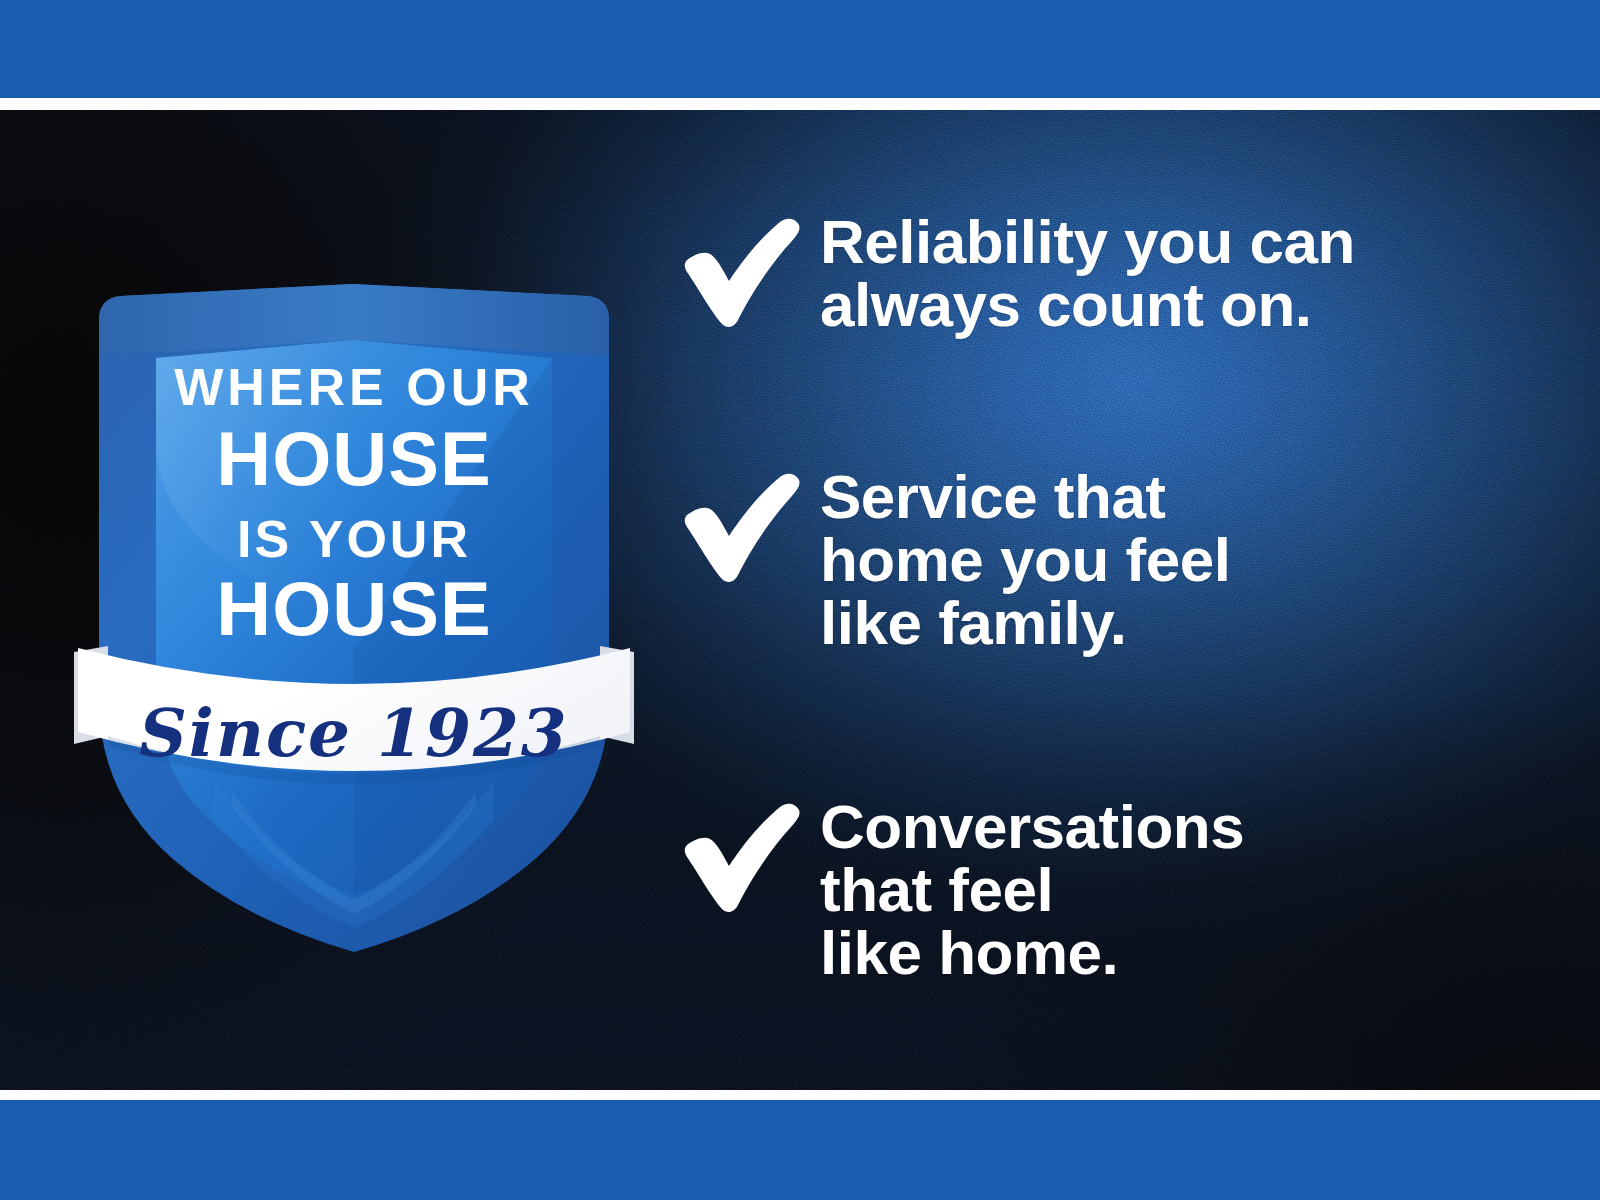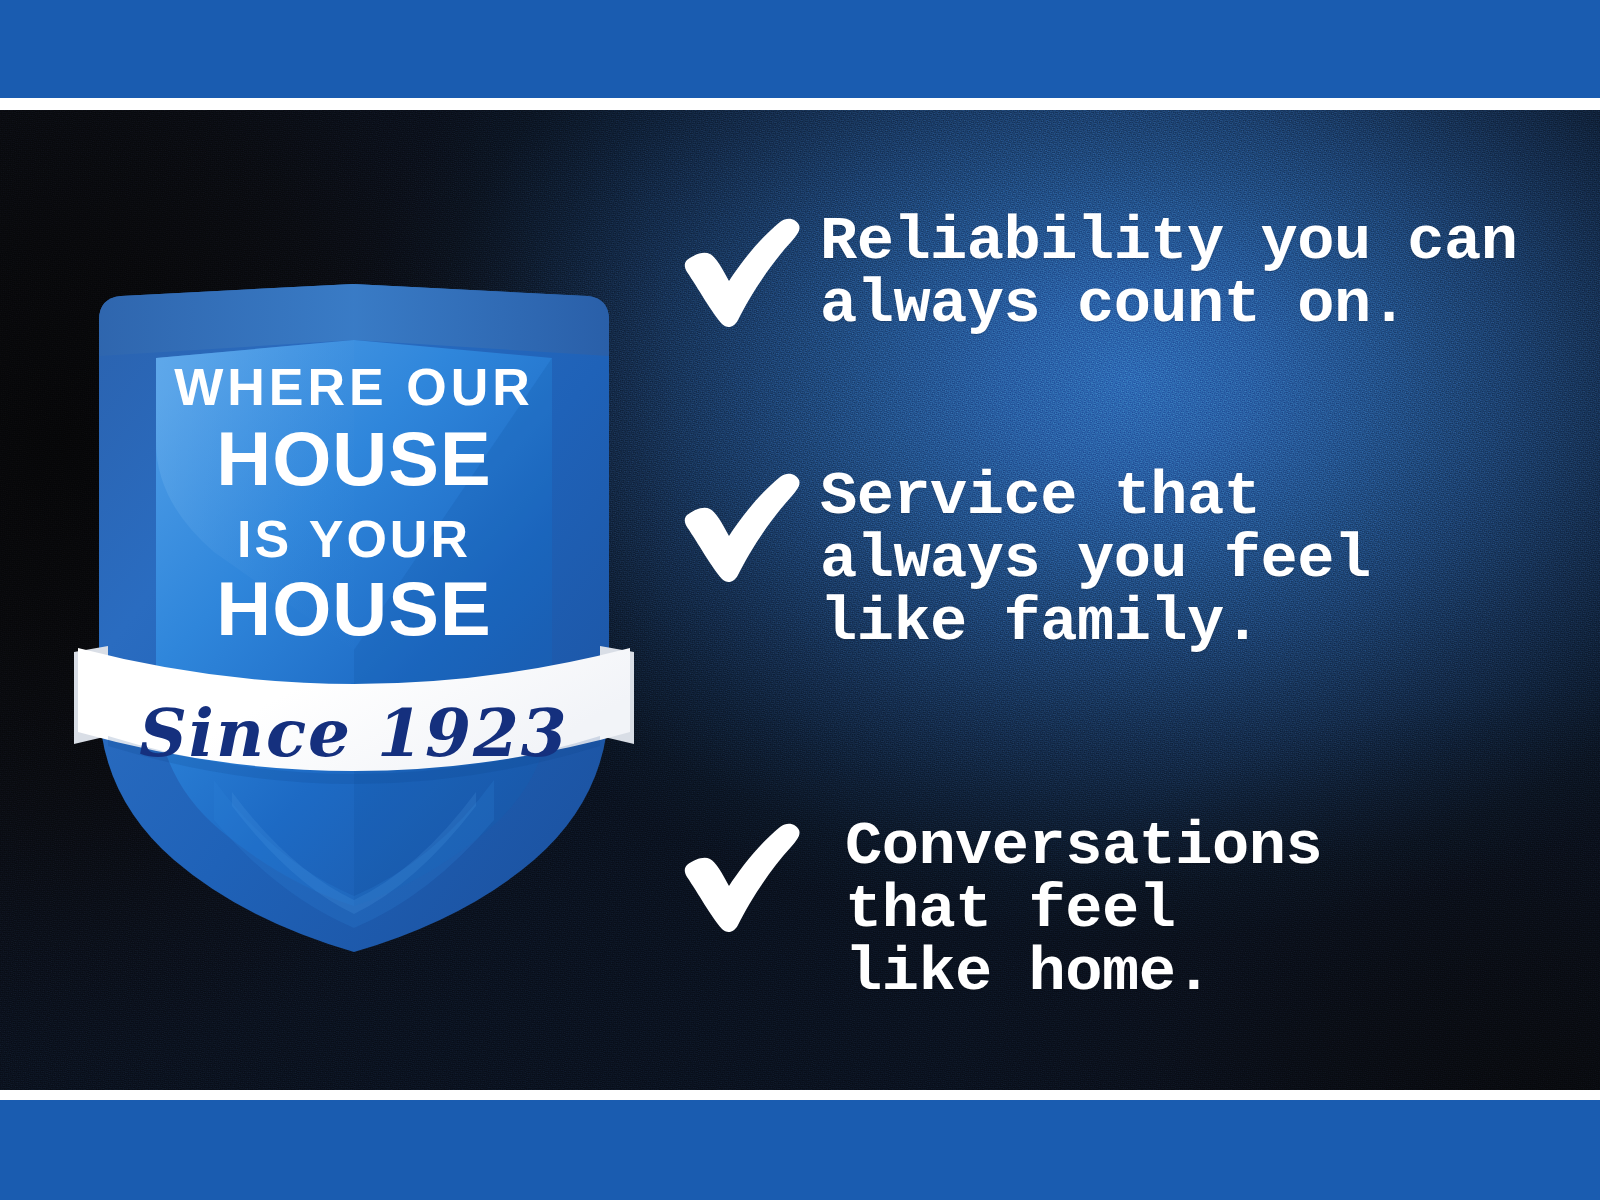--- a/index.html
+++ b/index.html
@@ -81,28 +81,28 @@
     font-family:"DejaVu Serif",serif;
     font-style:italic;font-weight:bold;
     font-size:66px;letter-spacing:2px;text-anchor:middle;
   }
 
   
   #bullets{position:absolute;left:660px;top:110px;width:940px;height:980px;}
   .bullet{position:absolute;left:0;display:flex;align-items:flex-start;}
   #bullet-0{top:100px;}
   #bullet-1{top:355px;}
-  #bullet-2{top:705px;gap:25px;}
+  #bullet-2{top:685px;}
 
   .check-wrap{width:160px;flex:0 0 160px;padding-top:6px;}
   .check-wrap svg{display:block;width:150px;height:118px;}
 
   .bullet-text{
     color:#ffffff;
-    font-family:Liberation Mono, monospace;
+    font-family:Liberation Sans, sans-serif;
     font-weight:bold;
     font-size:62px;
     line-height:63px;
     letter-spacing:-0.5px;
     white-space:pre-line;
     text-shadow:0 1px 2px rgba(0,0,0,.18);
   }
 </style>
 </head>
 <body>
@@ -225,21 +225,21 @@
     <div class="bullet" id="bullet-1">
       <div class="check-wrap">
         <svg viewBox="0 0 150 118" xmlns="http://www.w3.org/2000/svg" aria-hidden="true">
           <path d="M27,44 C35,38 44,35 50,38 C56,41 62,52 69,65
                    C80,48 98,24 120,6 C128,0 136,3 139,9 C141,14 137,19 131,26
                    C109,50 90,80 78,104 C74,112 67,113 62,108
                    C52,97 38,72 27,56 C24,51 24,47 27,44 Z" fill="#ffffff"></path>
         </svg>
       </div>
       <div class="bullet-text">Service that
-always you feel
+home you feel
 like family.</div>
     </div>
 
     <div class="bullet" id="bullet-2">
       <div class="check-wrap">
         <svg viewBox="0 0 150 118" xmlns="http://www.w3.org/2000/svg" aria-hidden="true">
           <path d="M27,44 C35,38 44,35 50,38 C56,41 62,52 69,65
                    C80,48 98,24 120,6 C128,0 136,3 139,9 C141,14 137,19 131,26
                    C109,50 90,80 78,104 C74,112 67,113 62,108
                    C52,97 38,72 27,56 C24,51 24,47 27,44 Z" fill="#ffffff"></path>

